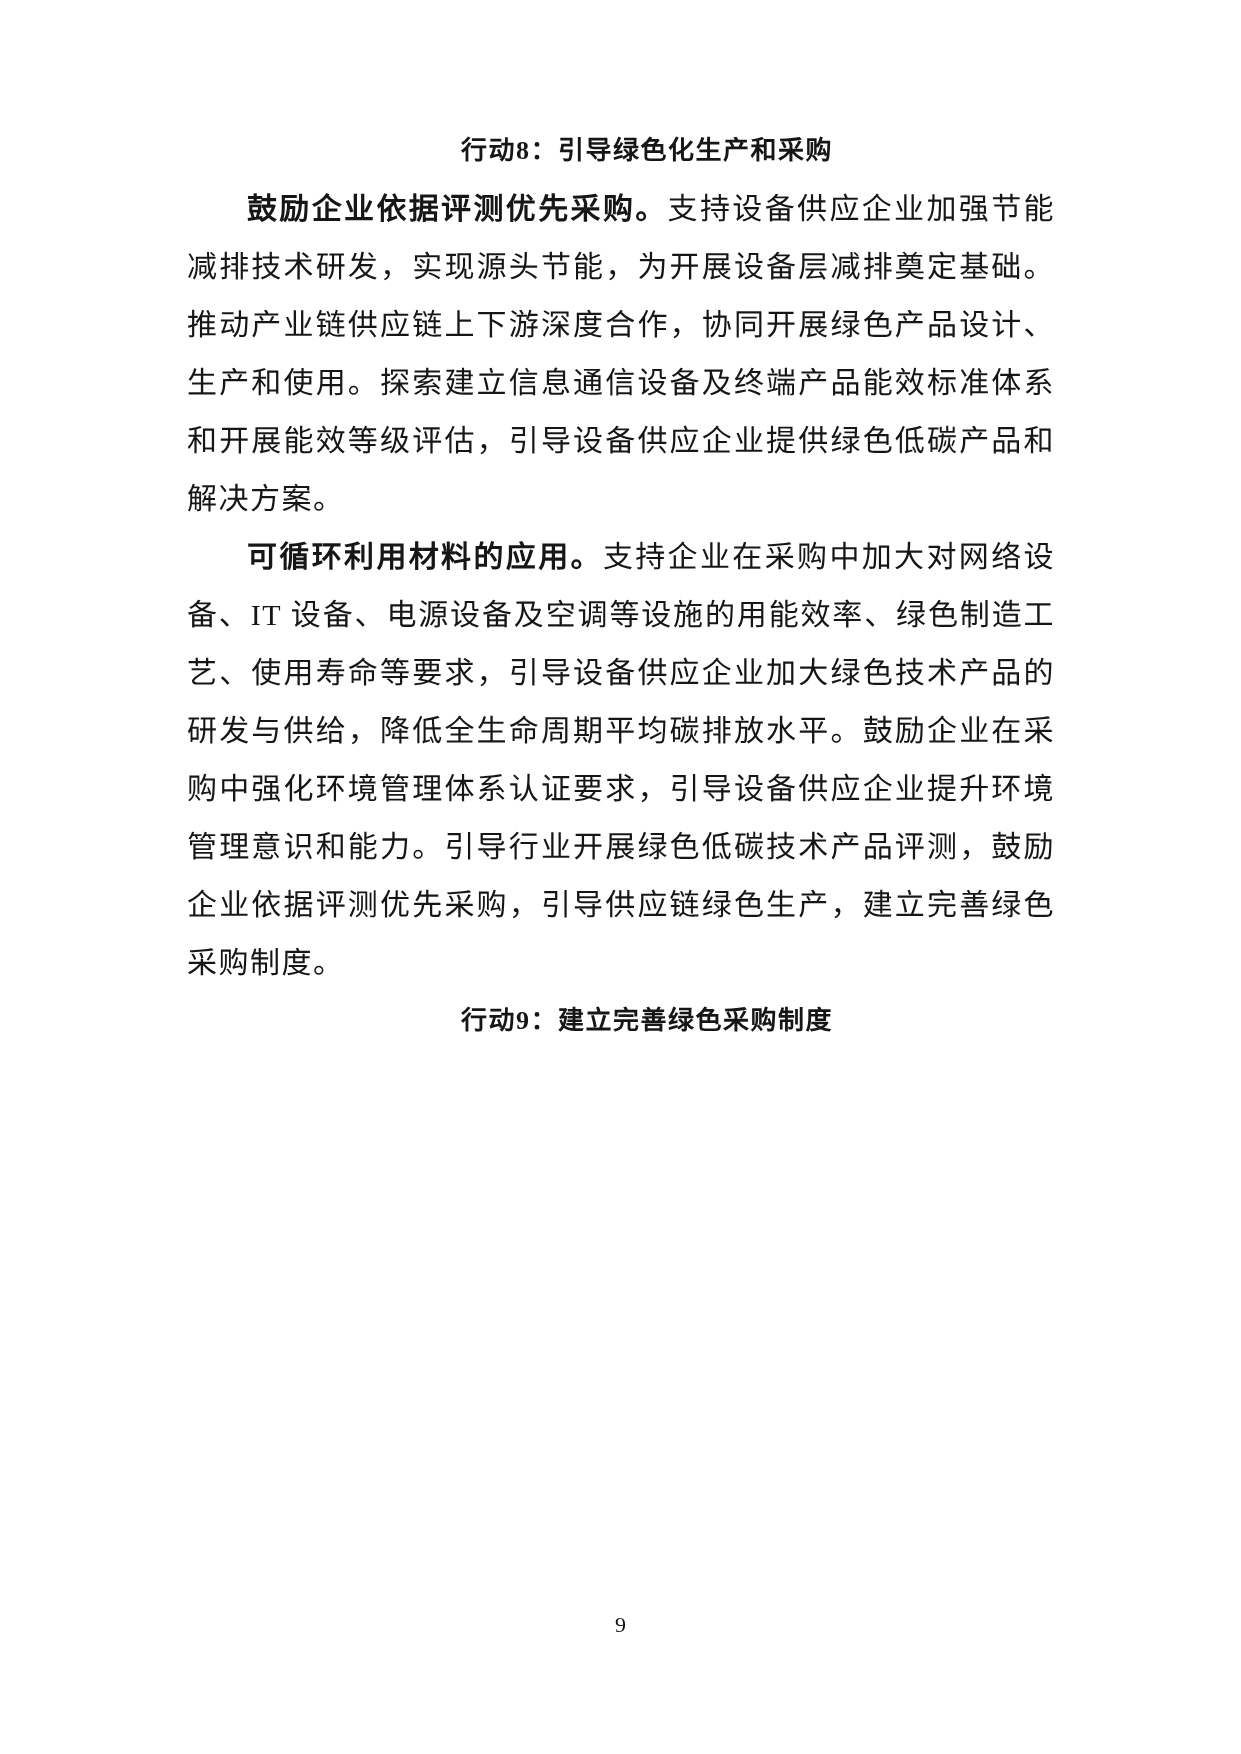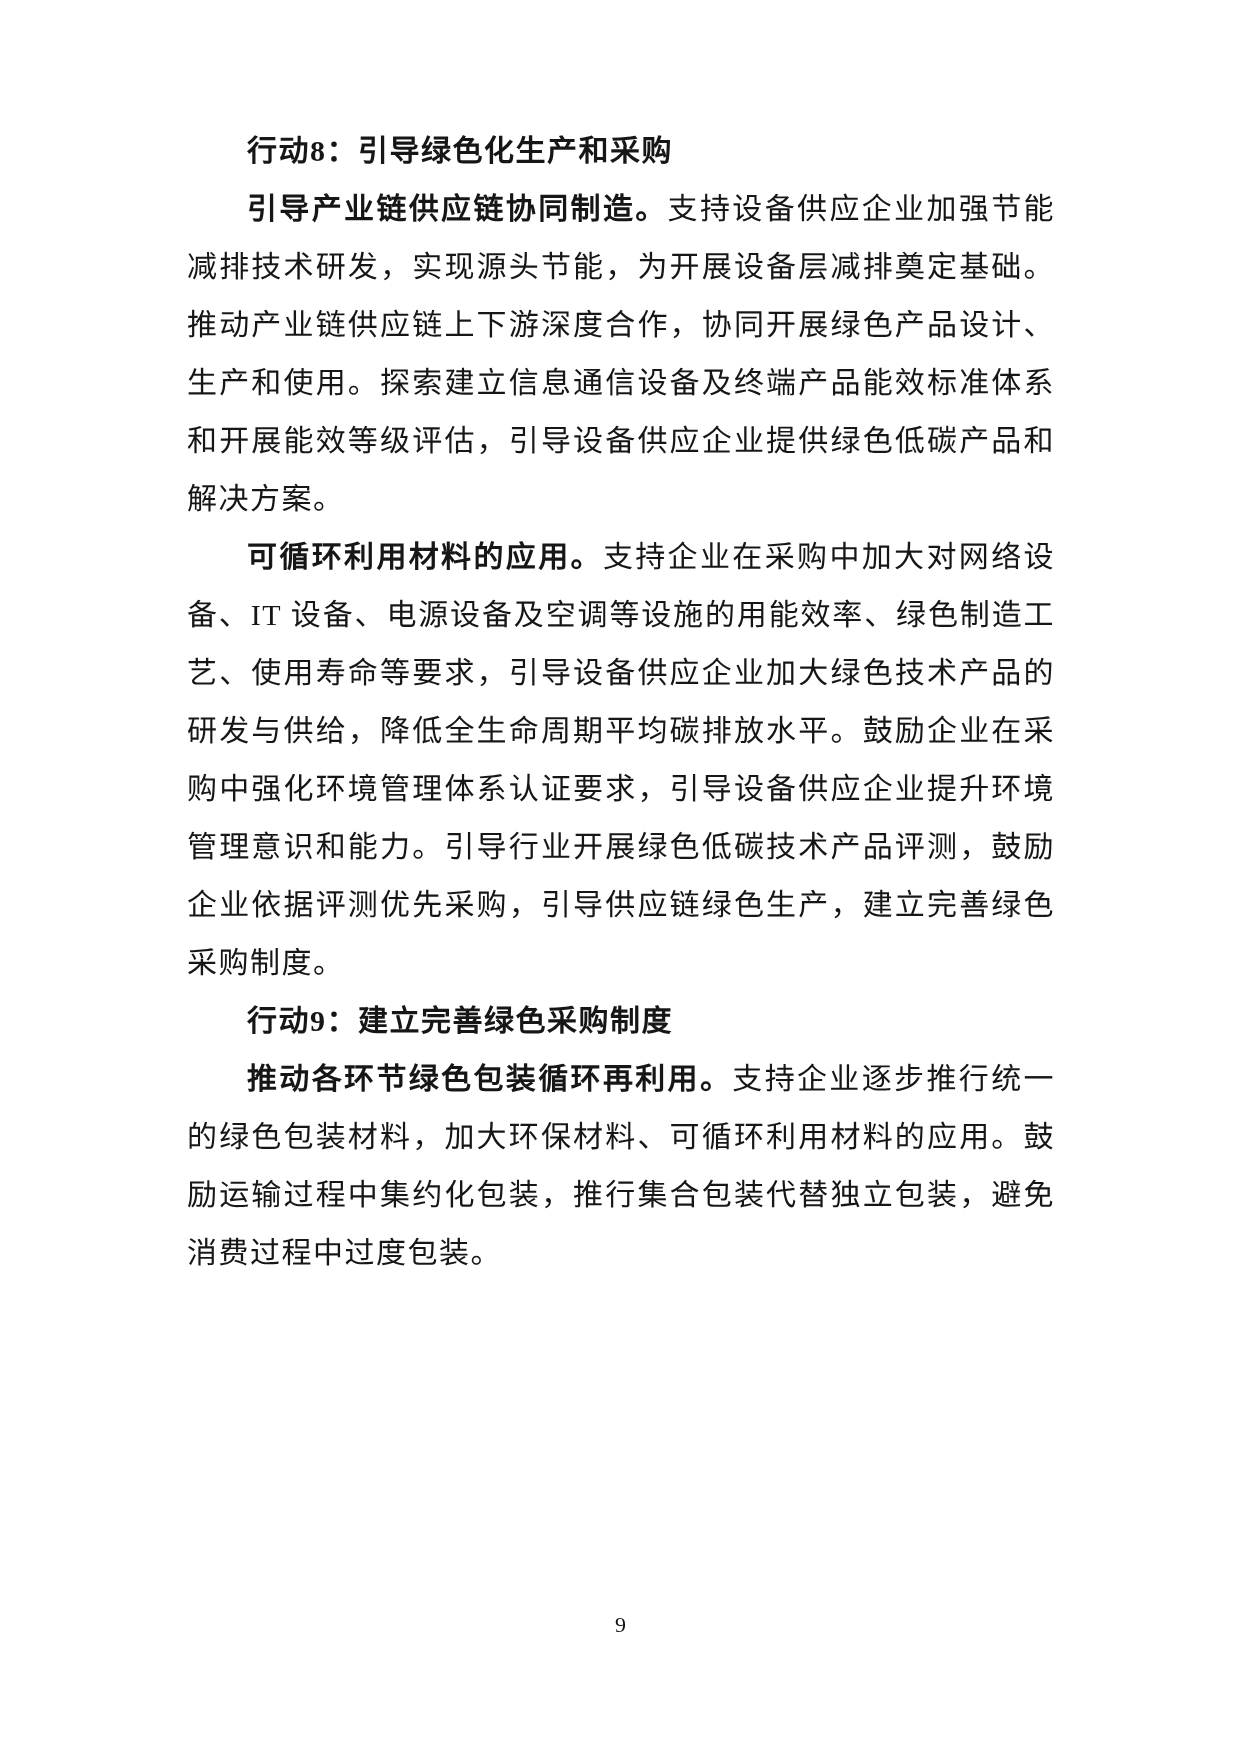--- a/index.html
+++ b/index.html
@@ -23,25 +23,25 @@
     width: 868px;
     color: #161616;
     font-size: 30px;
     line-height: 58px;
     letter-spacing: 1.5px;
     text-align: justify;
   }
   .action-heading {
     margin: 0;
     padding: 0;
-    font-size: 30px;
+    font-size: 26px;
     line-height: 58px;
     font-weight: 700;
     text-indent: 2em;
-    text-align: left;
+    text-align: center;
     letter-spacing: 1.5px;
   }
   .doc-para {
     margin: 0;
     padding: 0;
     text-indent: 2em;
   }
   .para-lead {
     font-weight: 700;
   }
@@ -59,27 +59,26 @@
   }
 </style>
 </head>
 <body>
 
 <div class="doc-page">
   <div class="doc-content">
 
     <h2 class="action-heading">行动8：引导绿色化生产和采购</h2>
 
-    <p class="doc-para"><span class="para-lead">引导产业链供应链协同制造。</span><span>支持设备供应企业加强节能减排技术研发，实现源头节能，为开展设备层减排奠定基础。推动产业链供应链上下游深度合作，协同开展绿色产品设计、生产和使用。探索建立信息通信设备及终端产品能效标准体系和开展能效等级评估，引导设备供应企业提供绿色低碳产品和解决方案。</span></p>
+    <p class="doc-para"><span class="para-lead">鼓励企业依据评测优先采购。</span><span>支持设备供应企业加强节能减排技术研发，实现源头节能，为开展设备层减排奠定基础。推动产业链供应链上下游深度合作，协同开展绿色产品设计、生产和使用。探索建立信息通信设备及终端产品能效标准体系和开展能效等级评估，引导设备供应企业提供绿色低碳产品和解决方案。</span></p>
 
     <p class="doc-para"><span class="para-lead">可循环利用材料的应用。</span><span>支持企业在采购中加大对网络设备、IT 设备、电源设备及空调等设施的用能效率、绿色制造工艺、使用寿命等要求，引导设备供应企业加大绿色技术产品的研发与供给，降低全生命周期平均碳排放水平。鼓励企业在采购中强化环境管理体系认证要求，引导设备供应企业提升环境管理意识和能力。引导行业开展绿色低碳技术产品评测，鼓励企业依据评测优先采购，引导供应链绿色生产，建立完善绿色采购制度。</span></p>
 
     <h2 class="action-heading">行动9：建立完善绿色采购制度</h2>
 
-    <p class="doc-para"><span class="para-lead">推动各环节绿色包装循环再利用。</span><span>支持企业逐步推行统一的绿色包装材料，加大环保材料、可循环利用材料的应用。鼓励运输过程中集约化包装，推行集合包装代替独立包装，避免消费过程中过度包装。</span></p>
 
 
   </div>
 
   <div class="doc-footer">
     <span class="page-number">9</span>
   </div>
 </div>
 
 </body></html>

